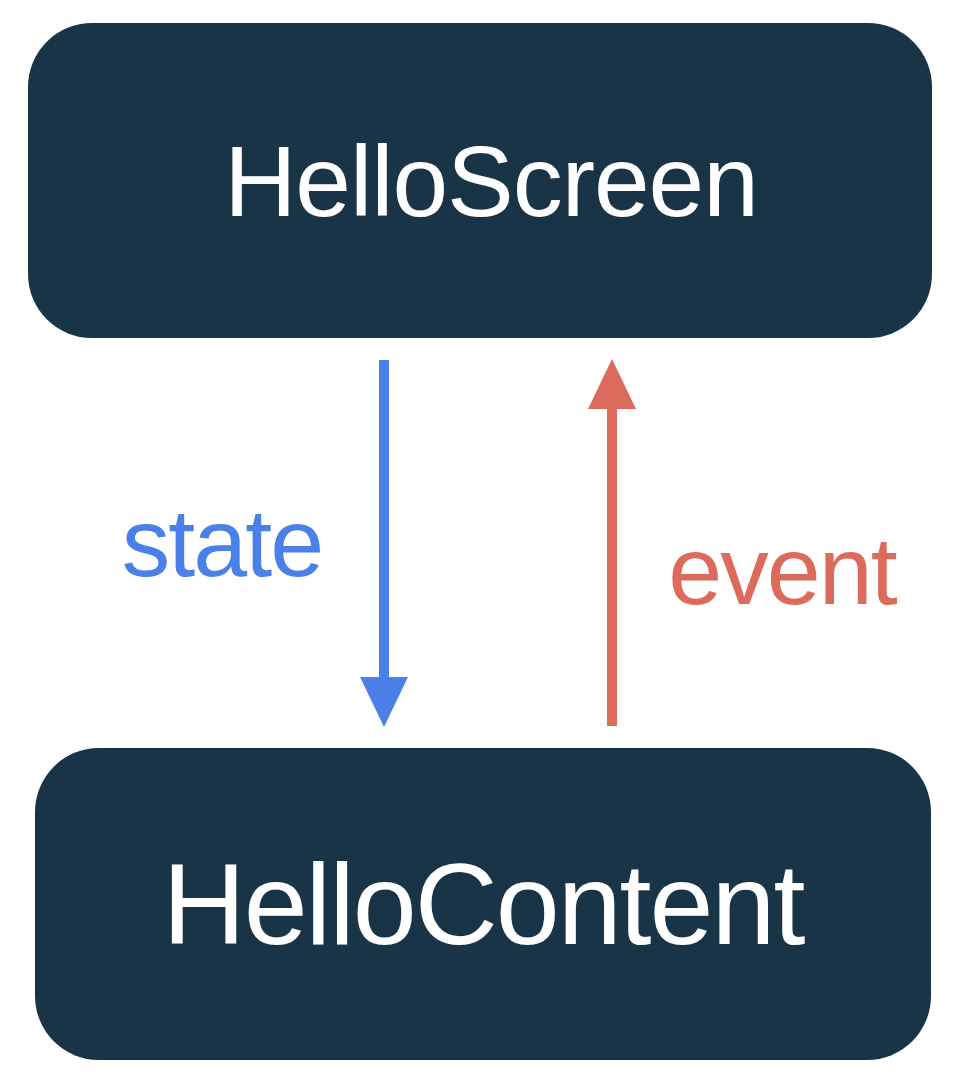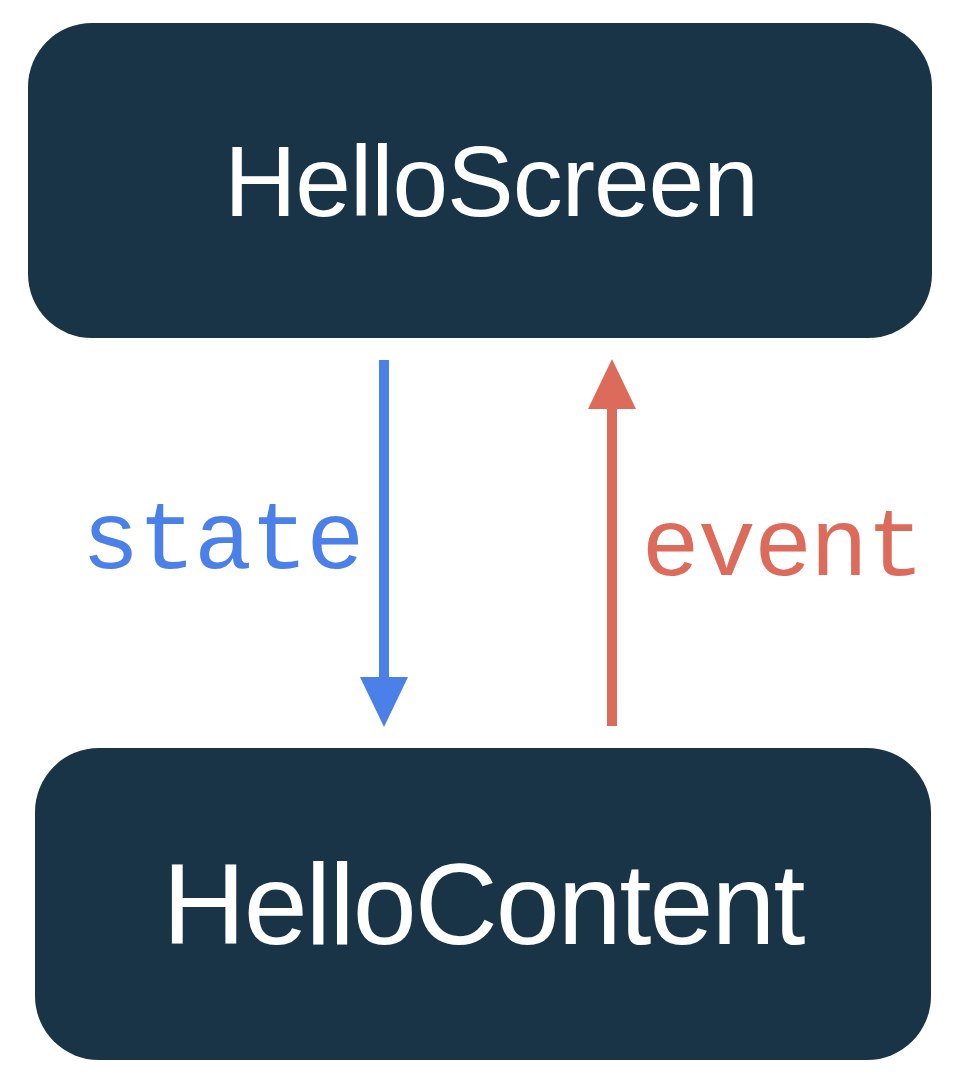--- a/index.html
+++ b/index.html
@@ -38,24 +38,23 @@
     height: 1078px;
     display: block;
   }
   .flow-label {
     position: absolute;
     transform: translate(-50%, -50%);
     font-size: 97px;
     line-height: 1;
     letter-spacing: -2px;
     white-space: nowrap;
-    font-family: Liberation Mono, monospace;
   }
   .flow-label-state { left: 222px; top: 542px; color: #4A80E8; }
-  .flow-label-event { left: 782px; top: 549px; color: #DD6B5C; }
+  .flow-label-event { left: 782px; top: 570px; color: #DD6B5C; }
 </style>
 </head>
 <body>
 
 <div class="stage">
 
   <div class="node node-top" style="background-color: rgb(26, 52, 71);">
     <span class="node-label" style="color: rgb(255, 255, 255);">HelloScreen</span>
   </div>
 

